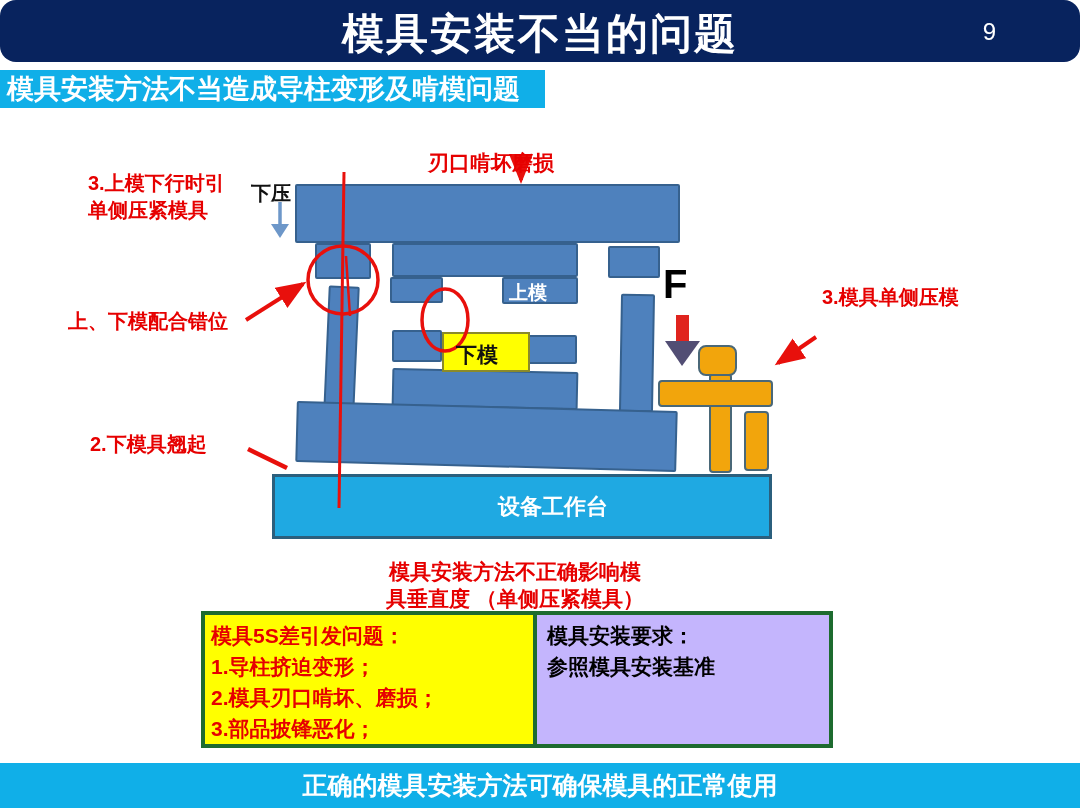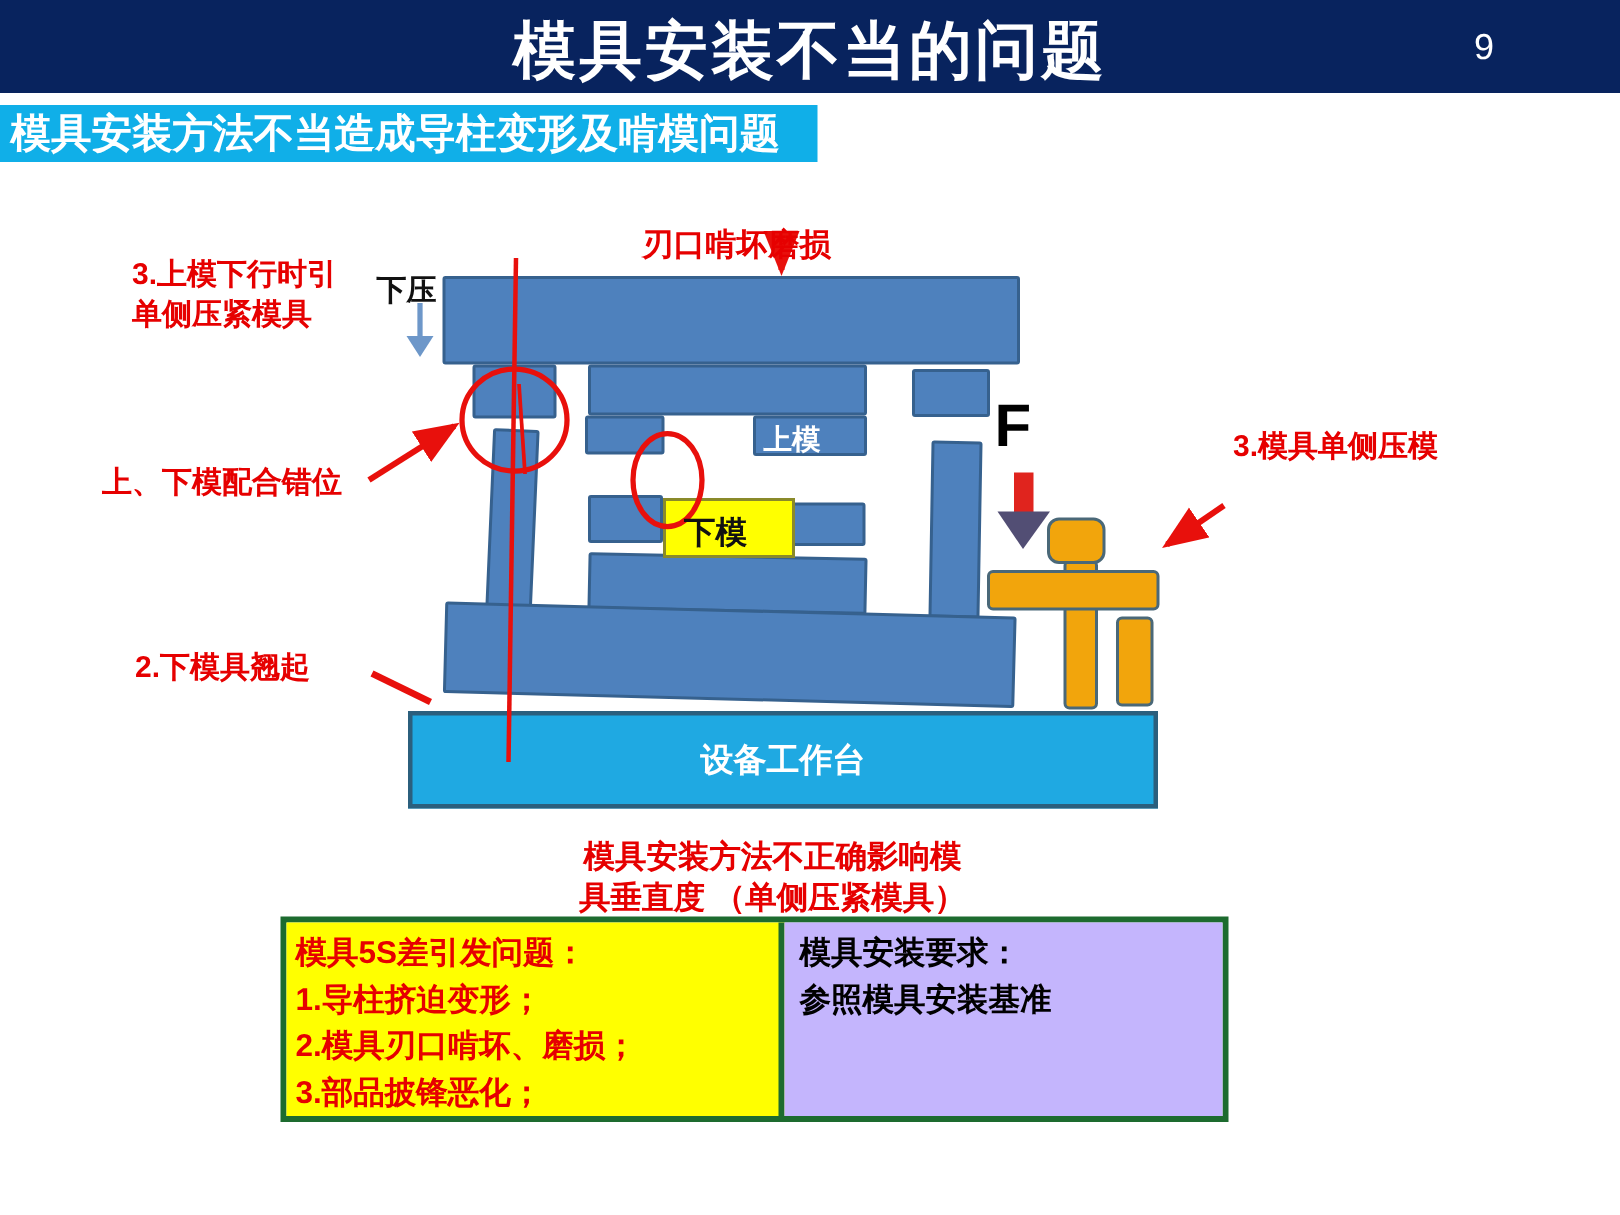--- a/index.html
+++ b/index.html
@@ -1,47 +1,47 @@
 <!DOCTYPE html>
 <html><head>
 <meta charset="utf-8">
 <style>
   html,body{margin:0;padding:0;background:#fff;}
   body{width:1080px;height:810px;overflow:hidden;
        font-family:"Liberation Sans","DejaVu Sans",sans-serif;}
   .slide{position:relative;width:1080px;height:810px;background:#ffffff;}
 
   
-  .hdr{position:absolute;left:0;top:0;width:1080px;height:62px;background:#08235E;}
+  .hdr{position:absolute;left:0;top:0;width:1080px;height:62px;background:#08235E;border-radius:16px;}
   .hdr-title{position:absolute;left:0;top:6px;width:1080px;text-align:center;
              color:#fff;font-size:42px;font-weight:bold;letter-spacing:2px;}
   .hdr-page{position:absolute;right:84px;top:18px;color:#fff;font-size:24px;}
 
   
   .banner-top{position:absolute;left:0;top:70px;width:545px;height:38px;background:#10AFE8;
               color:#fff;font-size:27px;font-weight:bold;line-height:38px;padding-left:7px;
               box-sizing:border-box;white-space:nowrap;}
   .banner-bot{position:absolute;left:0;top:763px;width:1080px;height:45px;background:#10AFE8;
               color:#fff;font-size:25px;font-weight:bold;line-height:45px;text-align:center;}
 
   
   .blk{position:absolute;background:#4E81BD;border:2px solid #36618E;box-sizing:border-box;border-radius:2px;}
   .org{position:absolute;background:#F2A50C;border:2px solid #4A6878;box-sizing:border-box;border-radius:4px;}
   .worktable{position:absolute;left:272px;top:474px;width:500px;height:65px;background:#1FA9E2;
              border:3px solid #2B5F7D;box-sizing:border-box;}
-  .wt-label{width:100%;text-align:center;color:#fff;font-weight:bold;font-size:22px;line-height:59px;}
+  .wt-label{width:100%;text-align:center;color:#fff;font-weight:bold;font-size:22px;line-height:59px;margin-left:31px;}
 
   .lbl{position:absolute;z-index:6;}
   .red{color:#E60000;font-weight:bold;}
   .blacktxt{color:#111;font-weight:bold;}
 
   svg.overlay{position:absolute;left:0;top:0;z-index:5;pointer-events:none;}
 
   
-  .tbl{position:absolute;left:187px;top:611px;width:632px;height:137px;
+  .tbl{position:absolute;left:201px;top:611px;width:632px;height:137px;
        border:4px solid #1D6B2F;box-sizing:border-box;display:flex;}
   .tbl .cell-l{width:332px;background:#FFFF00;border-right:4px solid #1D6B2F;box-sizing:border-box;
                padding:5px 6px;}
   .tbl .cell-r{flex:1;background:#c4b5fd;padding:5px 10px;}
   .tbl div.line{font-size:21px;font-weight:bold;line-height:31px;white-space:nowrap;}
   .cell-l div.line{color:#E60000;}
   .cell-r div.line{color:#000;}
 
   .caption{position:absolute;left:330px;top:558px;width:370px;text-align:center;
            color:#E60000;font-weight:bold;font-size:21px;line-height:27px;z-index:6;}
@@ -149,14 +149,15 @@
       <div class="line">1.导柱挤迫变形；</div>
       <div class="line">2.模具刃口啃坏、磨损；</div>
       <div class="line">3.部品披锋恶化；</div>
     </div>
     <div class="cell-r">
       <div class="line">模具安装要求：</div>
       <div class="line">参照模具安装基准</div>
     </div>
   </div>
 
+  <div class="banner-bot">正确的模具安装方法可确保模具的正常使用</div>
 
 </div>
 
 </body></html>

